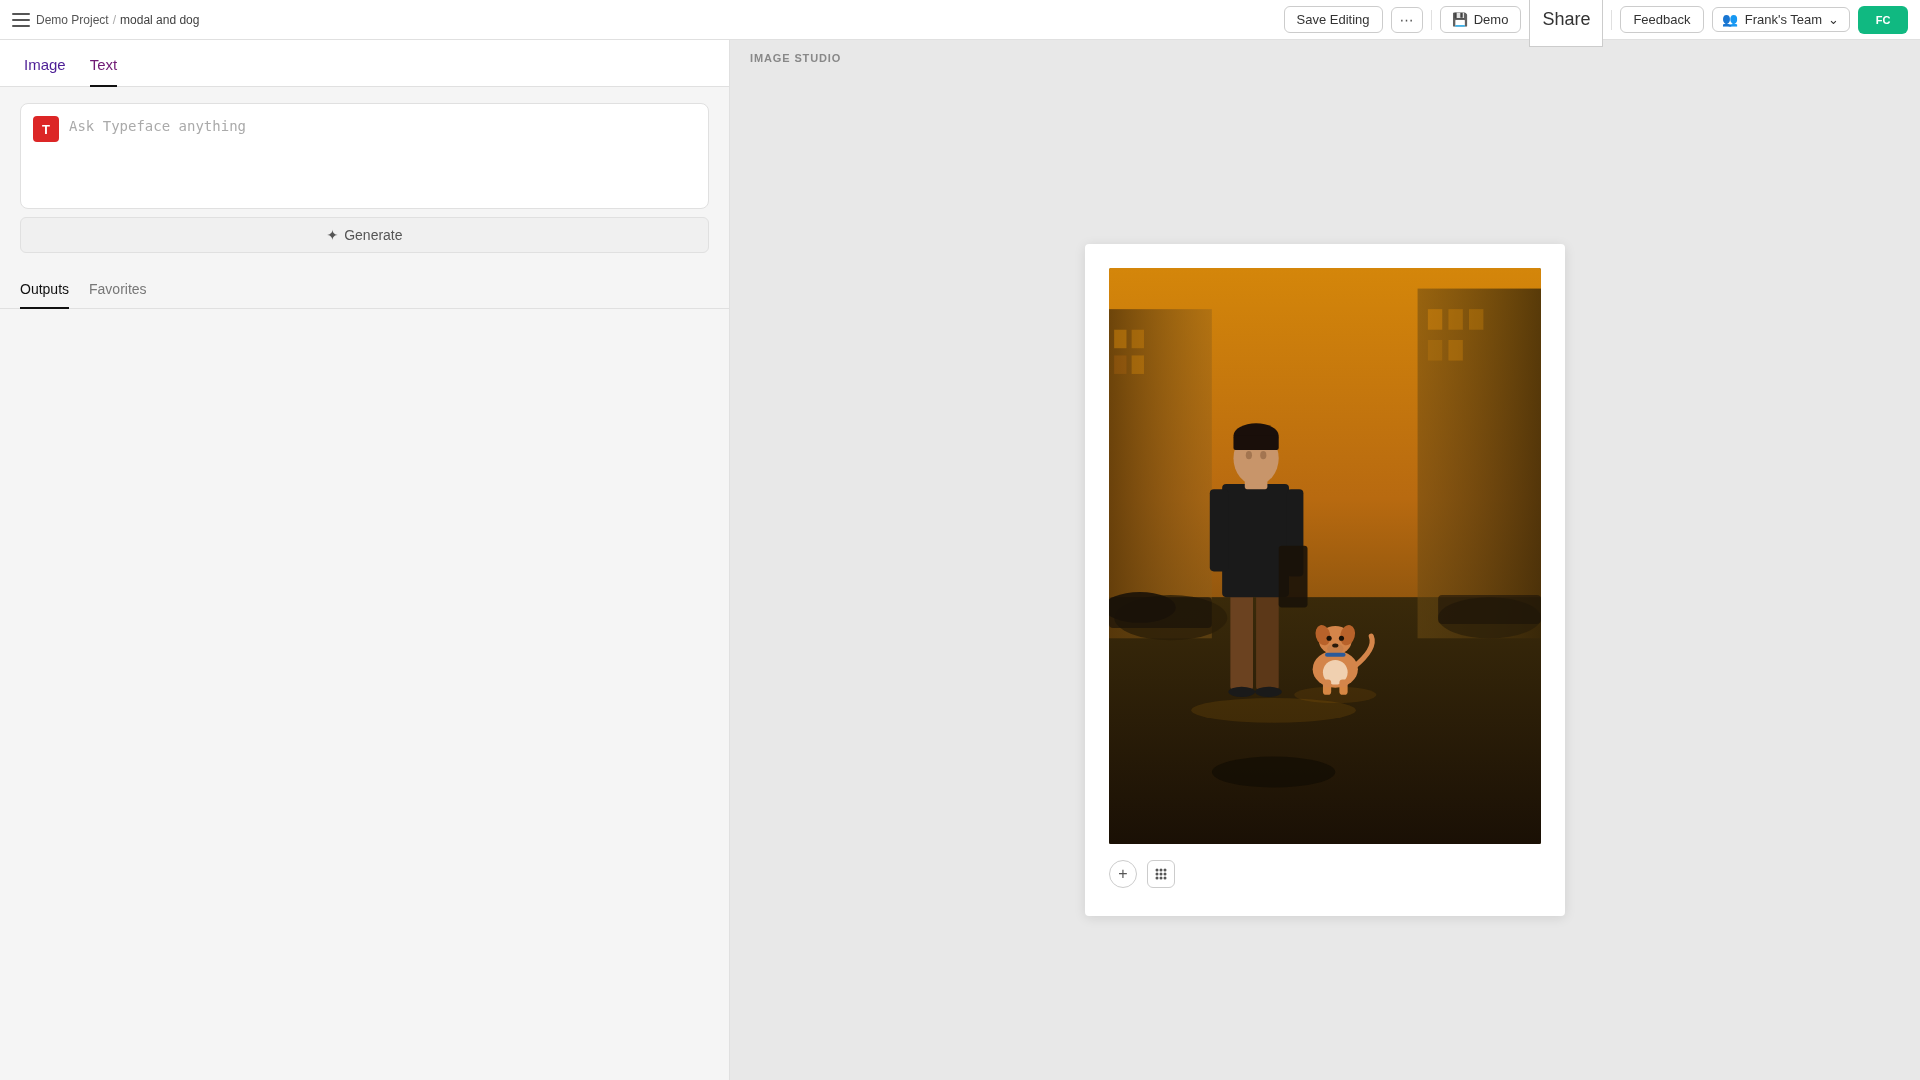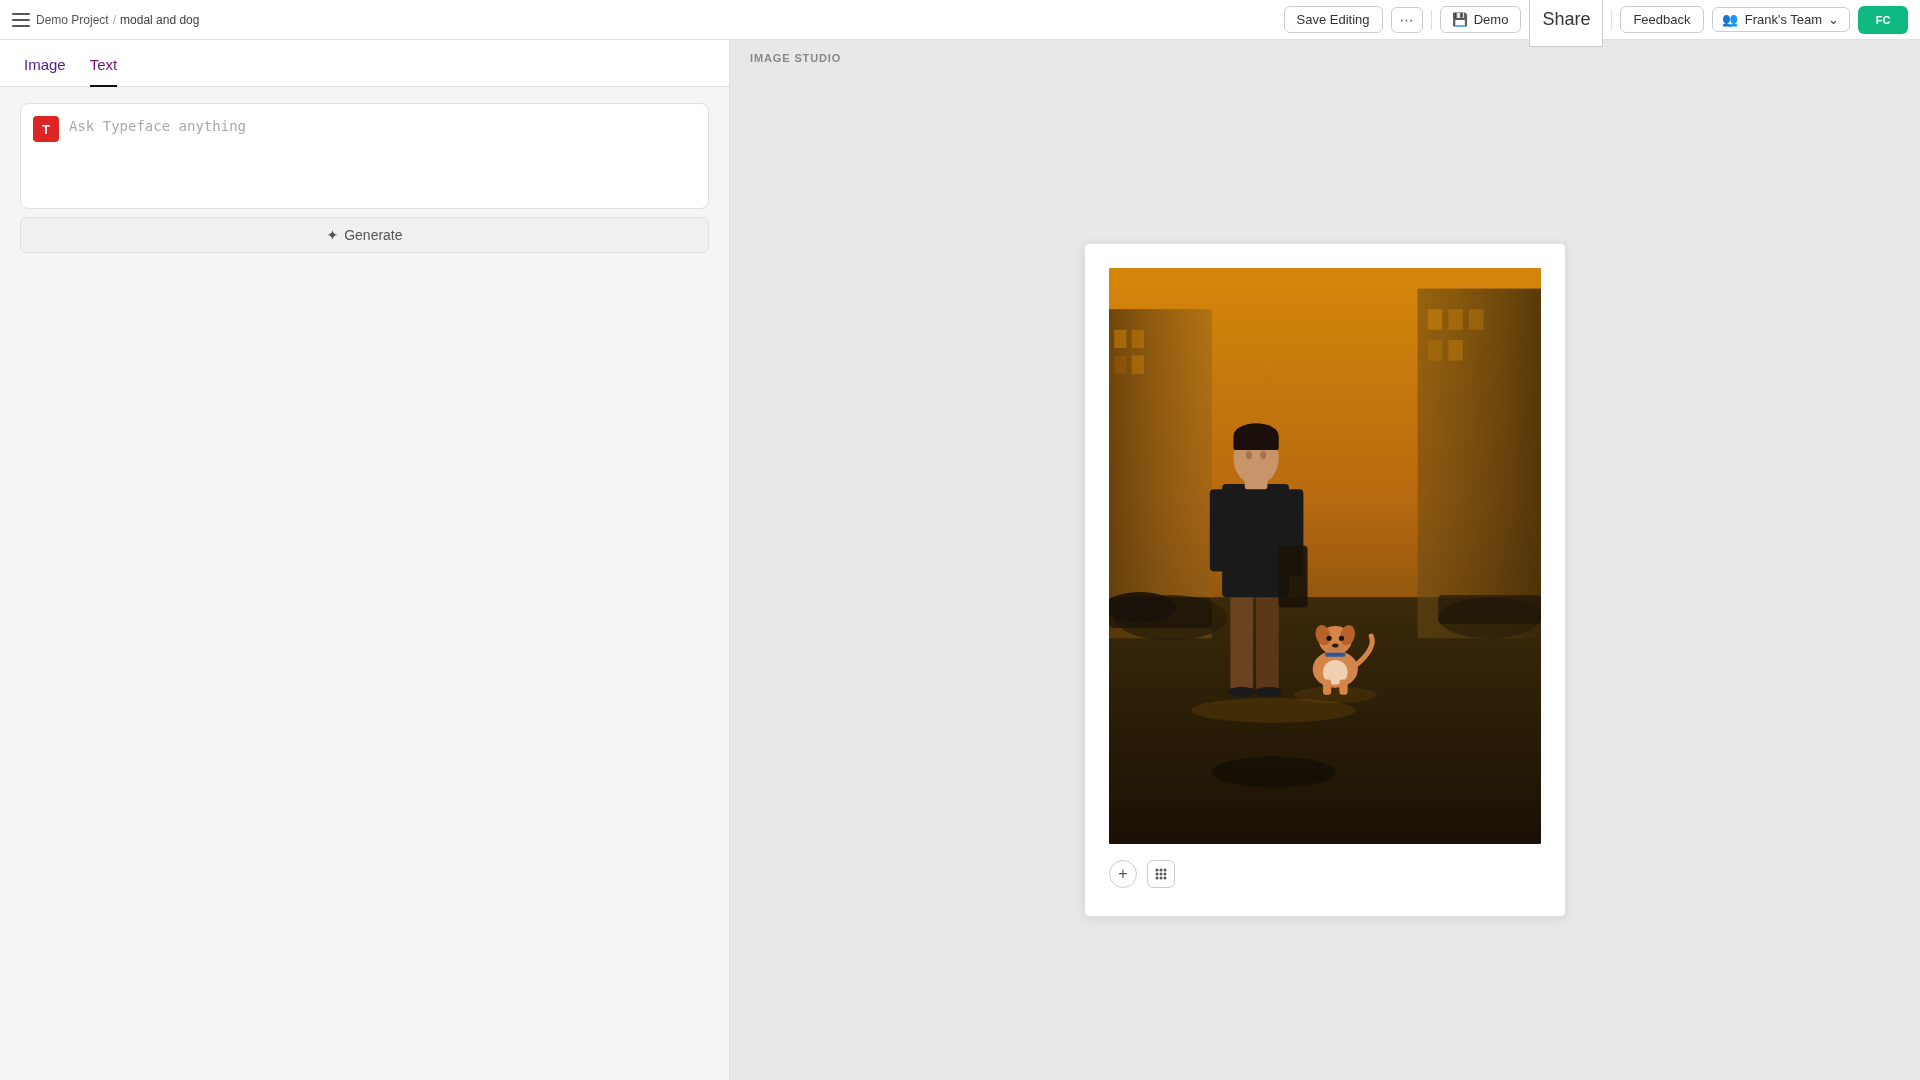--- a/index.html
+++ b/index.html
@@ -390,20 +390,28 @@
           <div class="typeface-icon">T</div>
           <textarea class="input-field" rows="4" placeholder="Ask Typeface anything" style=""></textarea>
         </div>
       </div>
       <button class="generate-btn" style="margin-top:8px;">
         <span>✦</span>
         <span>Generate</span>
       </button>
     </div>
 
+    <div class="output-tabs">
+      <div class="output-tab active">
+        <span>Outputs</span>
+      </div>
+      <div class="output-tab">
+        <span>Favorites</span>
+      </div>
+    </div>
 
     <div style="flex:1;"></div>
 
   </div>
 
   <div class="right-panel">
 
     <div class="image-studio-label">IMAGE STUDIO</div>
 
     <div class="canvas-area">

